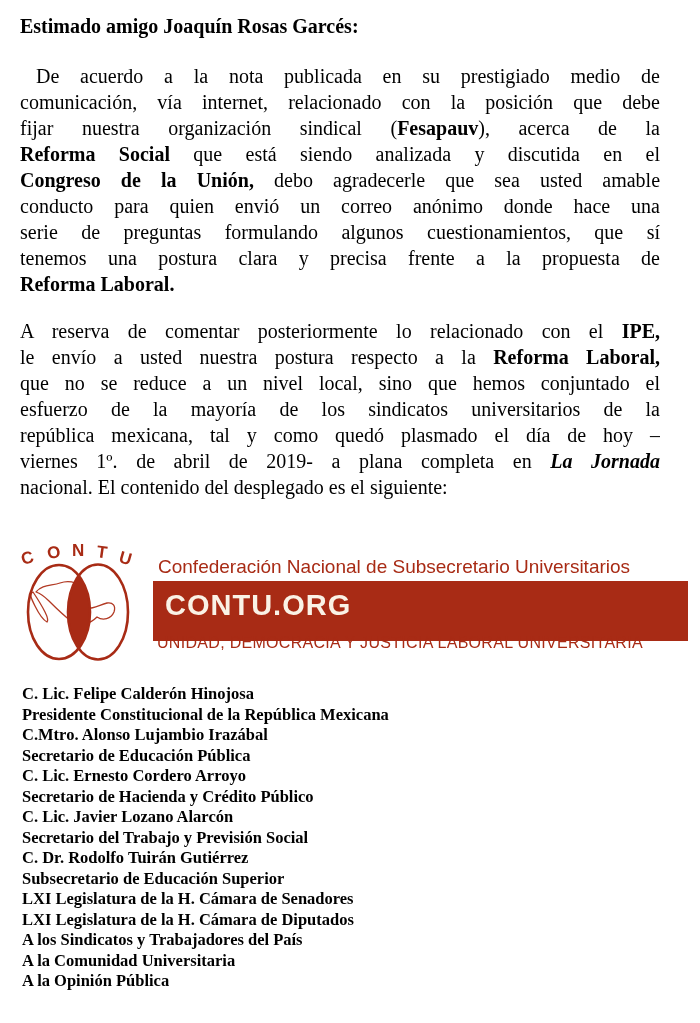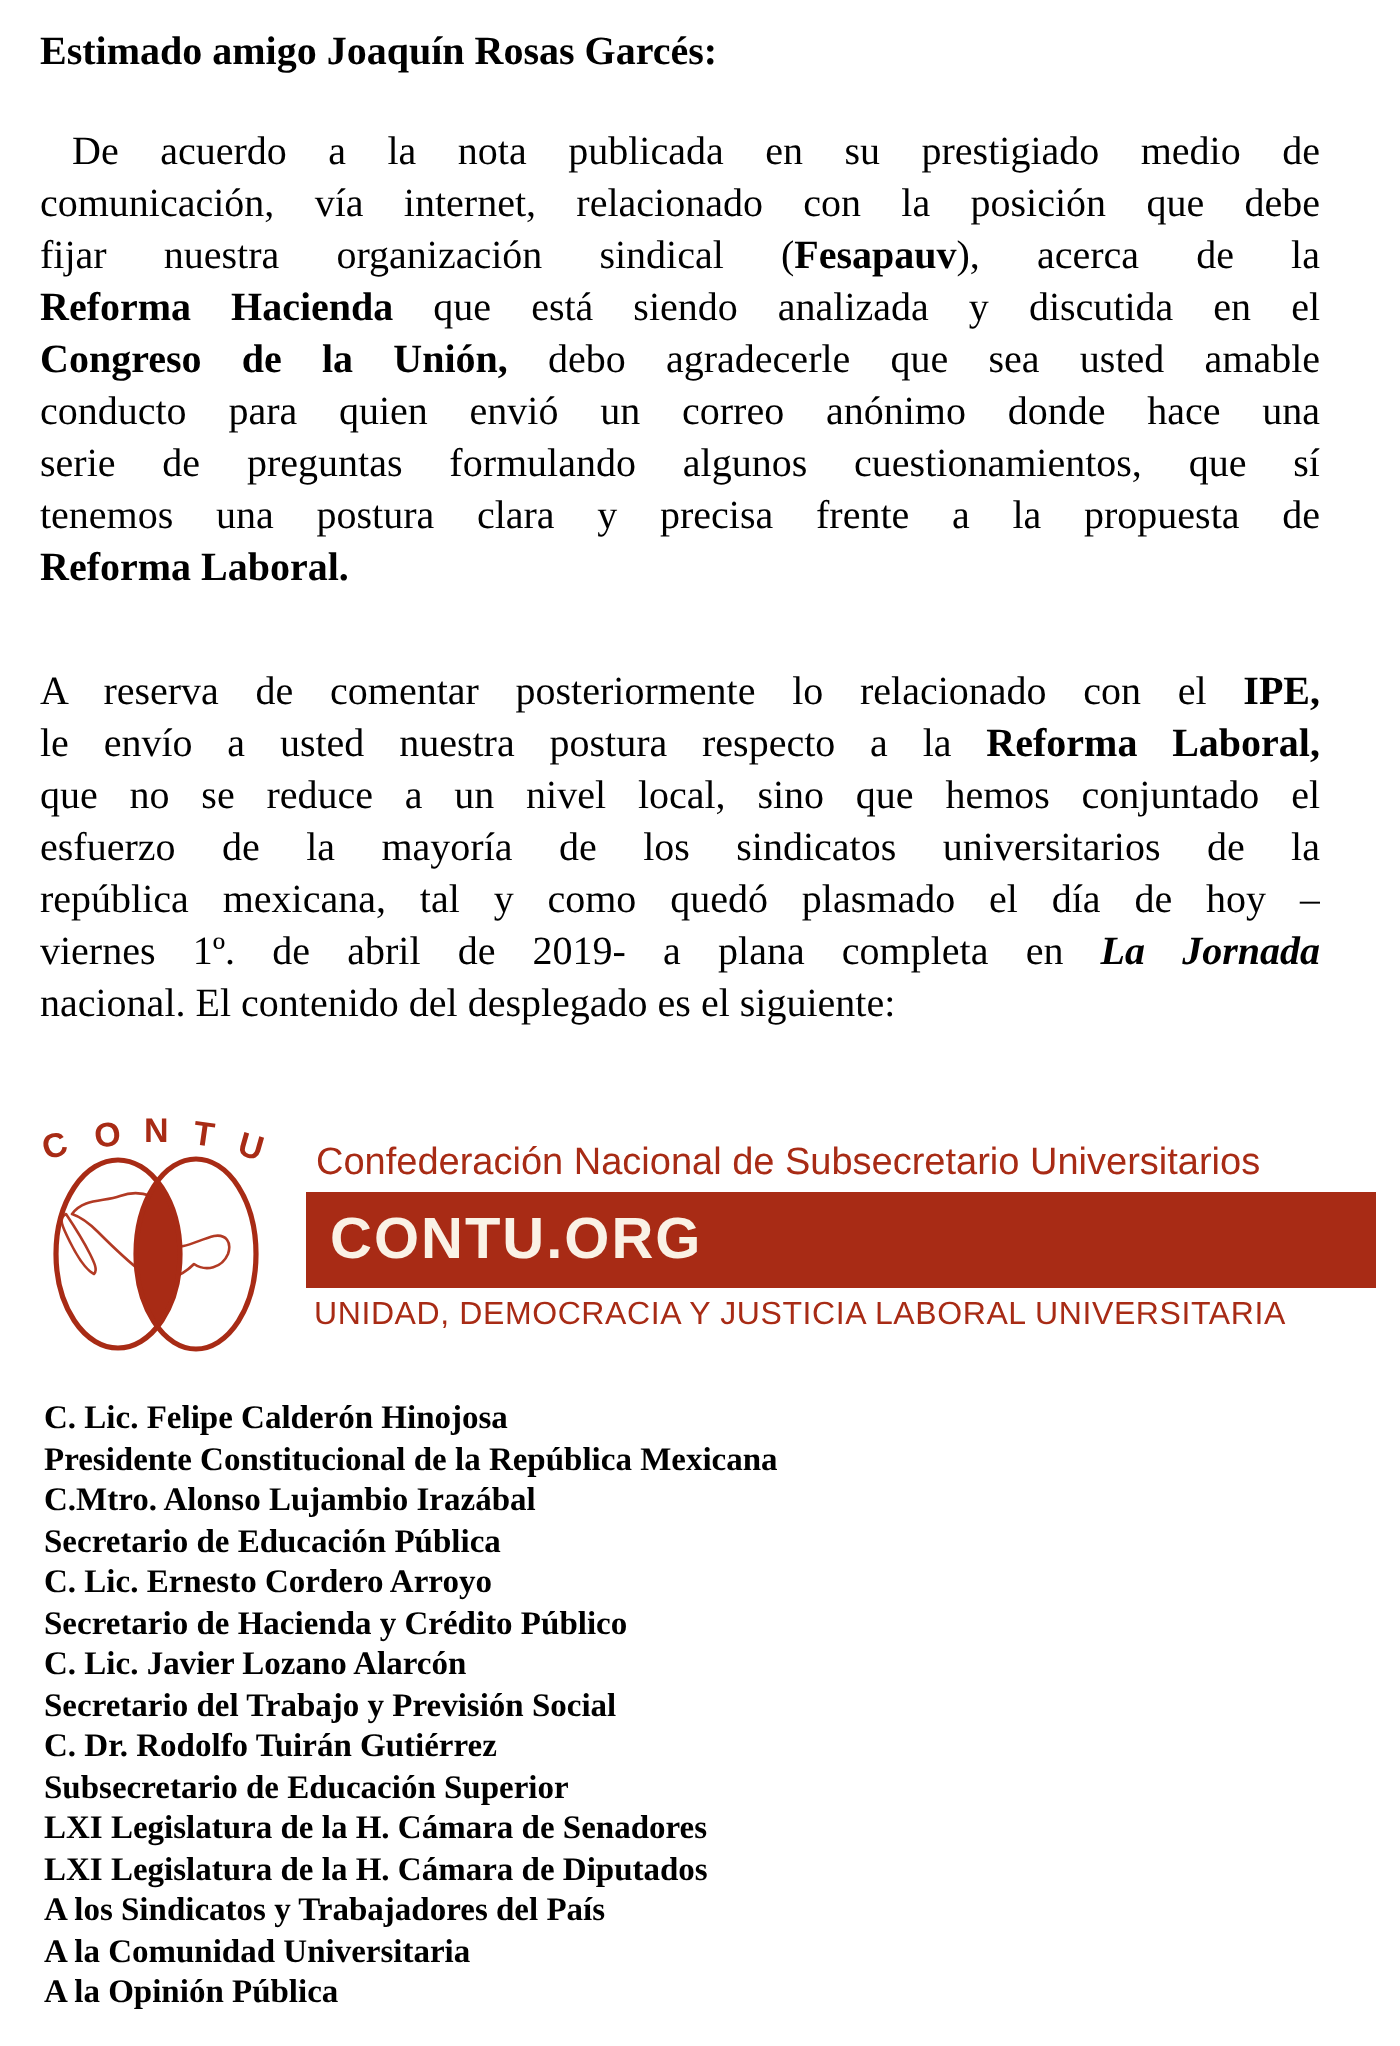--- a/index.html
+++ b/index.html
@@ -11,21 +11,21 @@
     color: #000;
   }
   :root { --accent: #A82B15; --accent-soft: #B23A24; --bar-text: #FAF2E6; }
 
   .salutation {
     margin: 13px 40px 0 20px;
     font-size: 20px; font-weight: bold; line-height: 26px;
   }
   .para { margin: 0 40px 0 20px; font-size: 20px; line-height: 26px; }
   .para.p1 { margin-top: 24px; }
-  .para.p2 { margin-top: 36px; }
+  .para.p2 { margin-top: 21px; }
   .line {
     text-align: justify;
     text-align-last: justify;
     -moz-text-align-last: justify;
     height: 26px; overflow: hidden;
   }
   .line.last { text-align-last: left; -moz-text-align-last: left; }
   .line.indent { text-indent: 16px; }
   .b { font-weight: bold; }
   .i { font-style: italic; }
@@ -36,21 +36,21 @@
     font-family: "Liberation Sans", sans-serif;
     font-weight: bold; font-size: 17px; fill: var(--accent);
   }
   .org-name {
     position: absolute; left: 158px; top: 14px;
     font-family: "Liberation Sans", sans-serif;
     font-size: 19px; color: var(--accent); white-space: nowrap;
   }
   .bar {
     position: absolute; left: 153px; top: 39px;
-    width: 535px; height: 48px; background: var(--accent);
+    width: 535px; height: 60px; background: var(--accent);
   }
   .bar-text {
     font-family: "Liberation Sans", sans-serif;
     font-weight: bold; font-size: 29px; letter-spacing: 1px;
     color: var(--bar-text); line-height: 48px; padding-left: 12px;
   }
   .slogan {
     position: absolute; left: 157px; top: 92px;
     font-family: "Liberation Sans", sans-serif;
     font-size: 16px; letter-spacing: 0.3px;
@@ -65,21 +65,21 @@
 
 <div class="doc">
 
   <div class="salutation">Estimado amigo Joaquín Rosas Garcés:</div>
 
   <div>
       <div class="para p1">
         <div class="line indent"><span>De acuerdo a la nota publicada en su prestigiado medio de</span></div>
         <div class="line"><span>comunicación, vía internet, relacionado con la posición que debe</span></div>
         <div class="line"><span>fijar nuestra organización sindical (</span><span class="b">Fesapauv</span><span>), acerca de la</span></div>
-        <div class="line"><span class="b">Reforma Hacienda</span><span> que está siendo analizada y discutida en el</span></div>
+        <div class="line"><span class="b">Reforma Social</span><span> que está siendo analizada y discutida en el</span></div>
         <div class="line"><span class="b">Congreso de la Unión,</span><span> debo agradecerle que sea usted amable</span></div>
         <div class="line"><span>conducto para quien envió un correo anónimo donde hace una</span></div>
         <div class="line"><span>serie de preguntas formulando algunos cuestionamientos, que sí</span></div>
         <div class="line"><span>tenemos una postura clara y precisa frente a la propuesta de</span></div>
         <div class="line last"><span class="b">Reforma Laboral.</span></div>
       </div>
       <div class="para p2">
         <div class="line"><span>A reserva de comentar posteriormente lo relacionado con el </span><span class="b">IPE,</span></div>
         <div class="line"><span>le envío a usted nuestra postura respecto a la </span><span class="b">Reforma Laboral,</span></div>
         <div class="line"><span>que no se reduce a un nivel local, sino que hemos conjuntado el</span></div>

